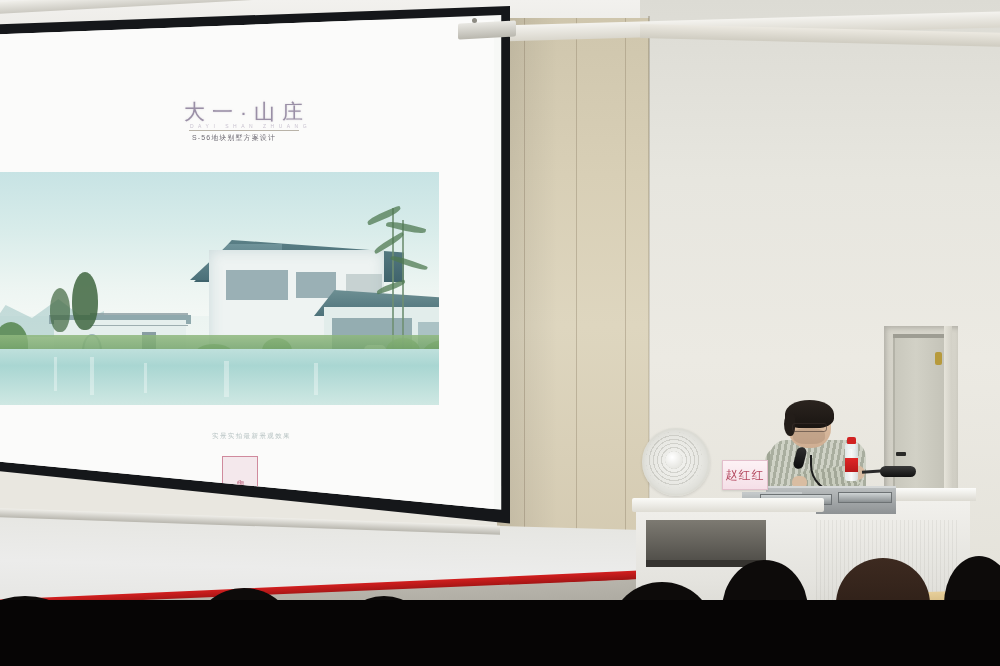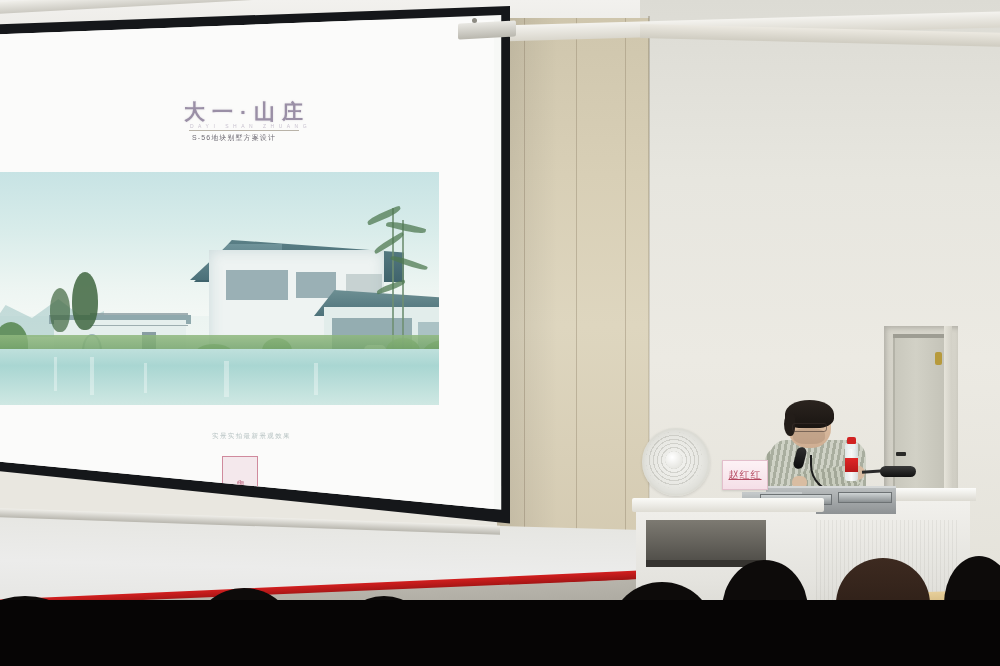--- a/index.html
+++ b/index.html
@@ -101,21 +101,21 @@
   #slide{
     position:absolute;left:0;top:0;width:516px;height:528px;
   }
   .slide-inner{
     position:absolute;left:0;top:14px;width:500px;height:500px;
     background:#fbfbfa;
   }
   #slide-title{
     position:absolute;left:190px;top:78px;
     font-size:21px;letter-spacing:7px;
-    color:#9a8fa6;font-weight:700;
+    color:#9a8fa6;font-weight:400;
     text-shadow:0 0 2px rgba(154,143,166,.35);
     white-space:nowrap;
   }
   #slide-title-en{
     position:absolute;left:196px;top:103px;
     font-size:5px;letter-spacing:4.5px;color:#c9c3d0;white-space:nowrap;
   }
   #slide-rule{
     position:absolute;left:195px;top:110px;width:110px;height:1px;
     background:#b9b3a8;
@@ -262,21 +262,21 @@
 
   
   #name-card{
     left:722px;top:460px;width:44px;height:28px;
     background:linear-gradient(180deg,#fdf2f5,#f5dfe7);
     border:1px solid #e3bfcc;
     display:flex;align-items:center;justify-content:center;
     box-shadow:0 1px 2px rgba(0,0,0,.12);
   }
   #name-card-text{
-    font-size:10px;letter-spacing:1px;color:#b4485f;white-space:nowrap;text-decoration:underline;
+    font-size:12px;letter-spacing:1px;color:#b4485f;white-space:nowrap;
   }
 
   
   #fan-body{
     left:642px;top:428px;width:64px;height:64px;border-radius:50%;
     background:radial-gradient(circle at 50% 50%,#f3f3f0 0%,#e7e7e2 55%,#cfcfc8 100%);
     border:2px solid #dcdcd5;
     box-shadow:0 1px 3px rgba(0,0,0,.12);
   }
   #fan-grill{

